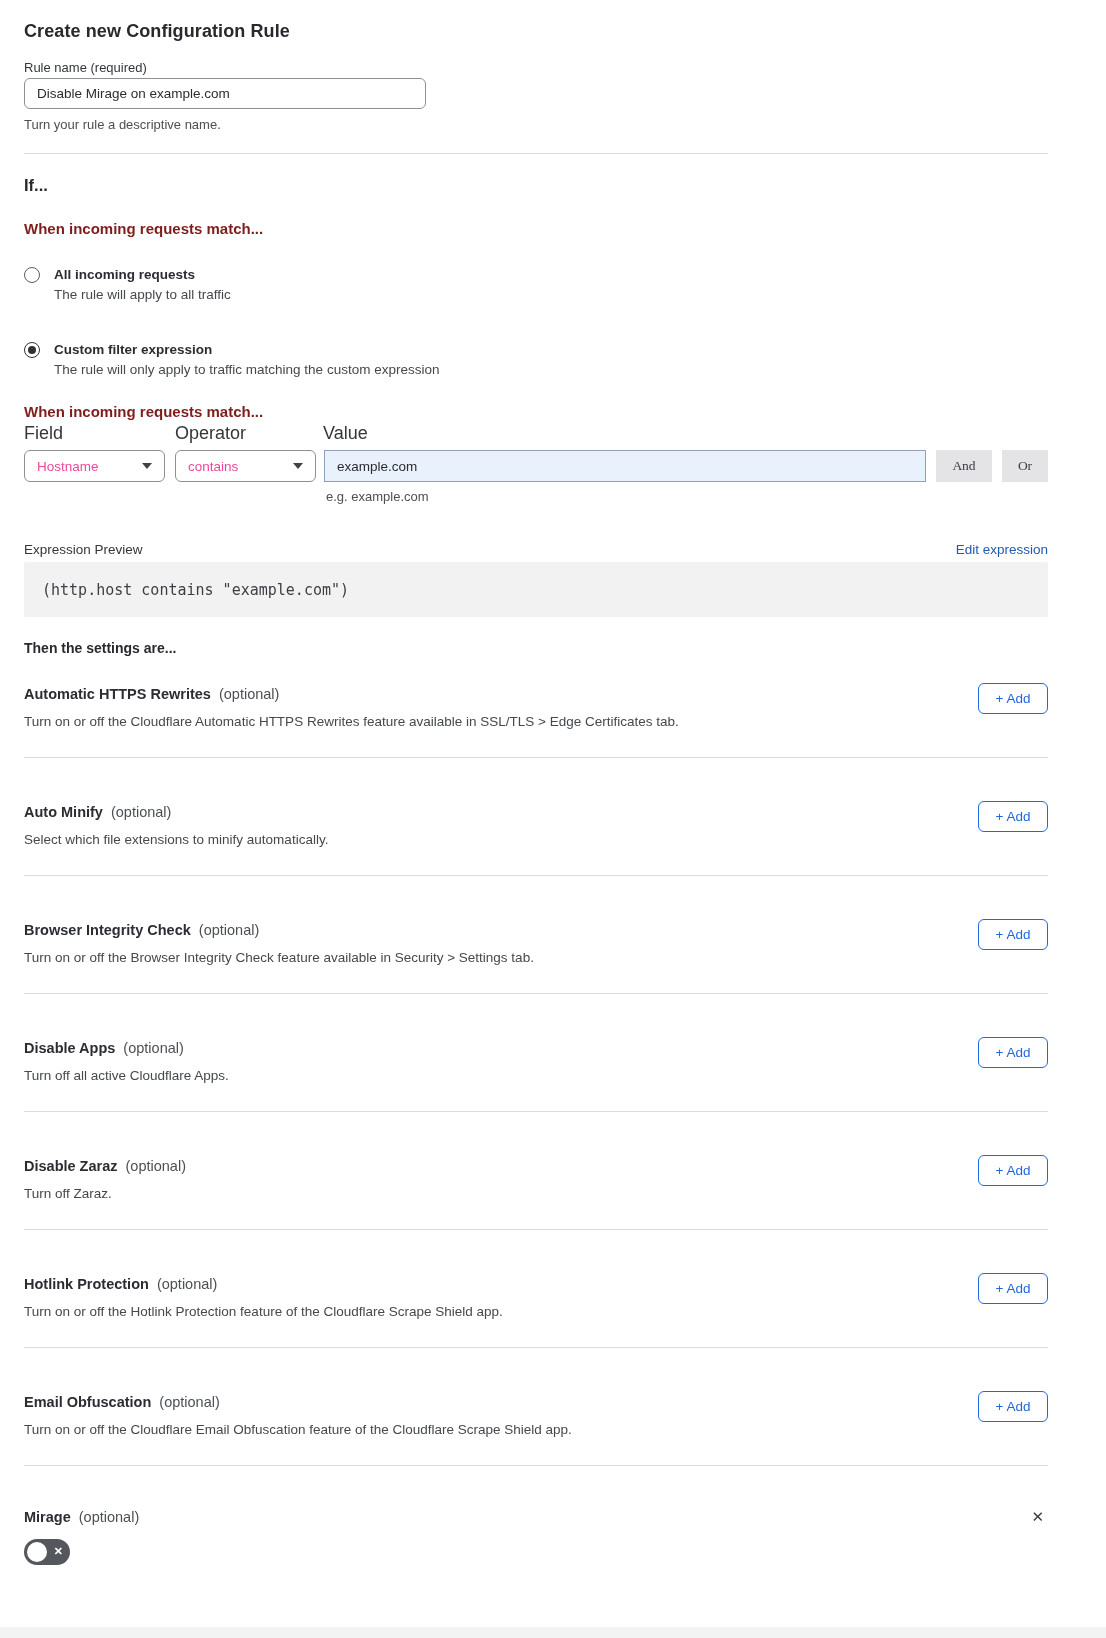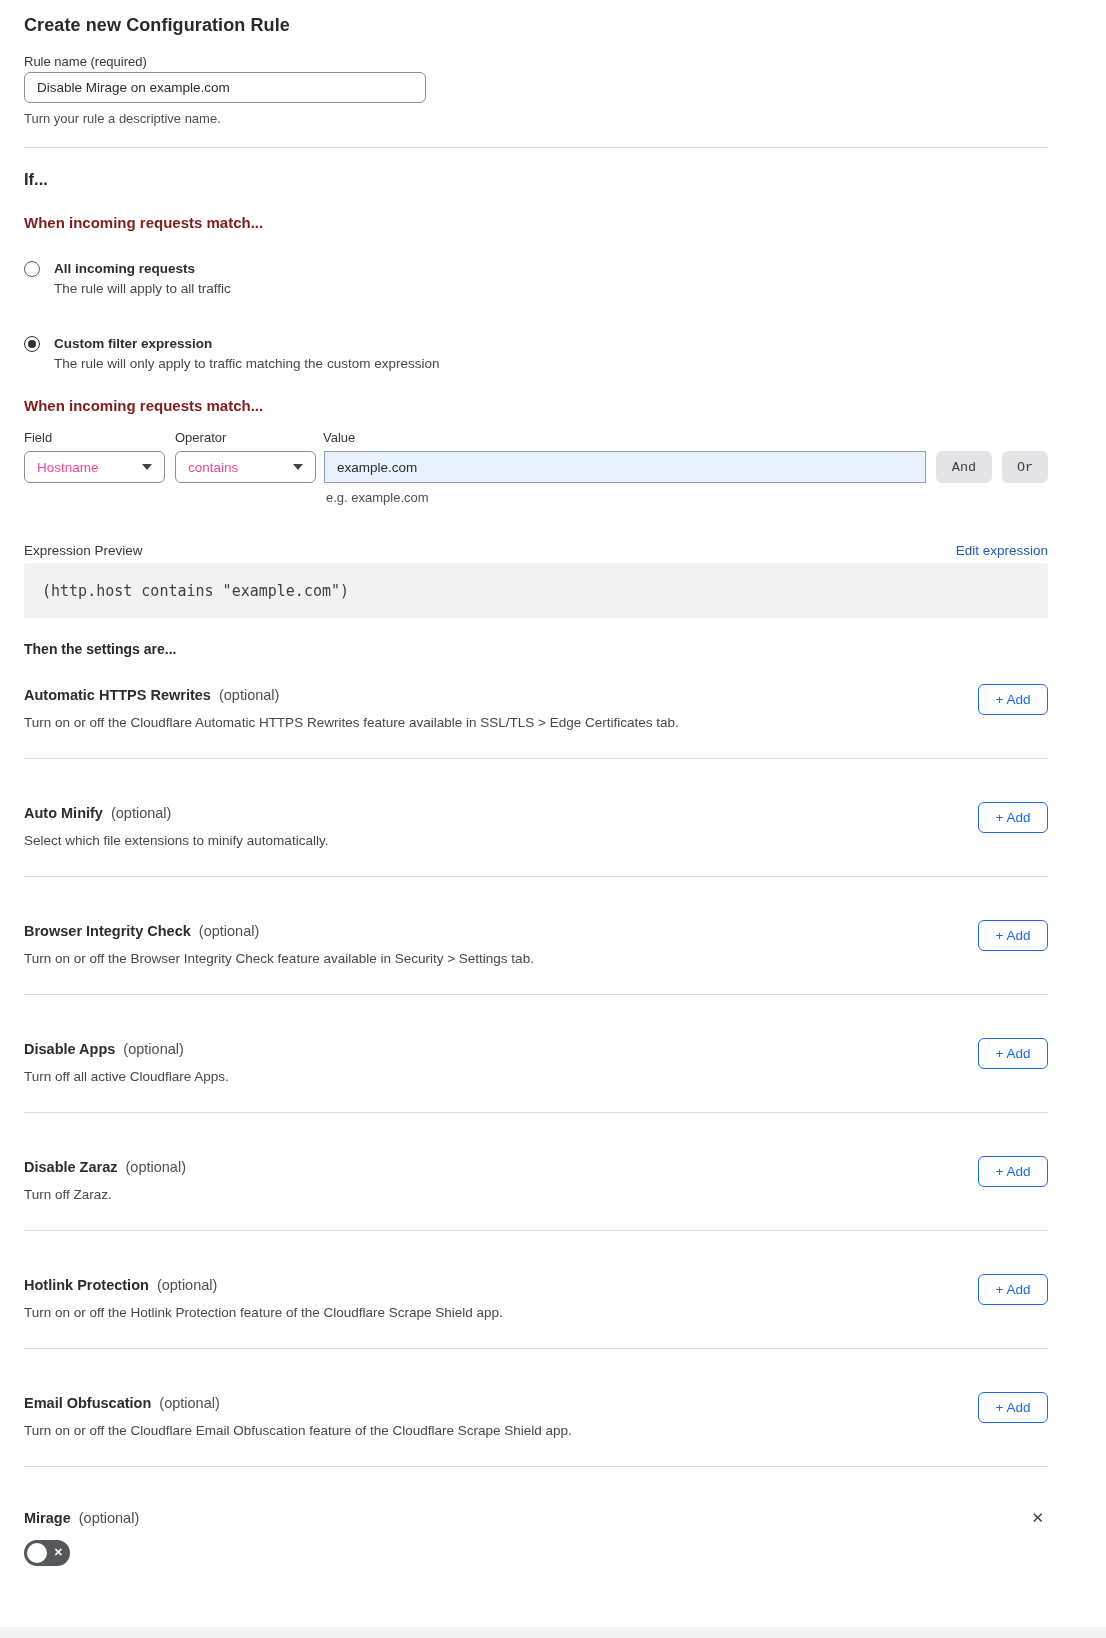--- a/index.html
+++ b/index.html
@@ -4,21 +4,21 @@
 <style>
   html, body {
     margin: 0; padding: 0;
     width: 1106px; height: 1638px;
     background: #ffffff;
     overflow: hidden;
     font-family: "Liberation Sans", sans-serif;
     color: #2b2d33;
     position: relative;
   }
-  .page { padding: 14px 0 0 24px; width: 1024px; position: relative; }
+  .page { padding: 20px 0 0 24px; width: 1024px; position: relative; }
 
   h1.page-title {
     margin: 0; font-size: 18px; line-height: 22px;
     font-weight: 700; color: #27292e; letter-spacing: .1px;
   }
   .field-label { margin-top: 18px; font-size: 13px; line-height: 16px; color: #33363b; }
   .text-input {
     margin-top: 2px; box-sizing: border-box;
     width: 402px; height: 31px;
     border: 1px solid #8c9096; border-radius: 6px;
@@ -44,21 +44,21 @@
     display: none; position: absolute; left: 50%; top: 50%;
     width: 8px; height: 8px; margin: -4px 0 0 -4px;
     border-radius: 50%; background: #2e3136;
   }
   .radio-row.selected .radio { border-color: #2e3136; }
   .radio-row.selected .radio .dot { display: block; }
   .radio-texts { margin-left: 14px; }
   .radio-label { font-size: 13.5px; line-height: 17px; font-weight: 700; color: #2b2d33; }
   .radio-desc { margin-top: 3px; font-size: 13.5px; line-height: 17px; color: #45484d; }
 
-  .eb-labels { display: flex; margin-top: 15px; font-size: 13px; color: #33363b; }
+  .eb-labels { display: flex; margin-top: 2px; font-size: 18px; color: #33363b; }
   .eb-labels .l-field { width: 151px; }
   .eb-labels .l-operator { width: 148px; }
   .eb-controls { display: flex; margin-top: 6px; align-items: stretch; height: 32px; }
   .select {
     box-sizing: border-box; width: 141px; height: 32px;
     border: 1px solid #8c9096; border-radius: 6px; background: #fff;
     display: flex; align-items: center; justify-content: space-between;
     padding: 0 12px; font-size: 13.5px; color: #ec4899; cursor: pointer;
   }
   .select + .select { margin-left: 10px; }
@@ -68,22 +68,22 @@
   }
   .value-input {
     box-sizing: border-box; flex: 1 1 auto; height: 32px; margin-left: 8px;
     border: 1px solid #8fa0b8; border-radius: 0;
     background: #e9f1fc; padding: 0 12px;
     font-family: "Liberation Sans", sans-serif; font-size: 13.5px; color: #2b2d33;
     outline: none;
   }
   .gray-btn {
     box-sizing: border-box; height: 32px; margin-left: 10px;
-    border: none; border-radius: 6px; background: #e4e4e6;
-    font-family: Liberation Mono, monospace; font-size: 13.5px; color: #3a3d42;
+    border: none; border-radius: 0; background: #e4e4e6;
+    font-family: Liberation Serif, serif; font-size: 13.5px; color: #3a3d42;
     cursor: pointer; padding: 0;
   }
   .gray-btn.and { width: 56px; }
   .gray-btn.or { width: 46px; }
   .hint { margin-top: 7px; margin-left: 302px; font-size: 13px; color: #4c4f54; }
 
   .preview-row {
     margin-top: 38px; display: flex; justify-content: space-between; align-items: baseline;
   }
   .preview-label { font-size: 13.5px; color: #33363b; }

